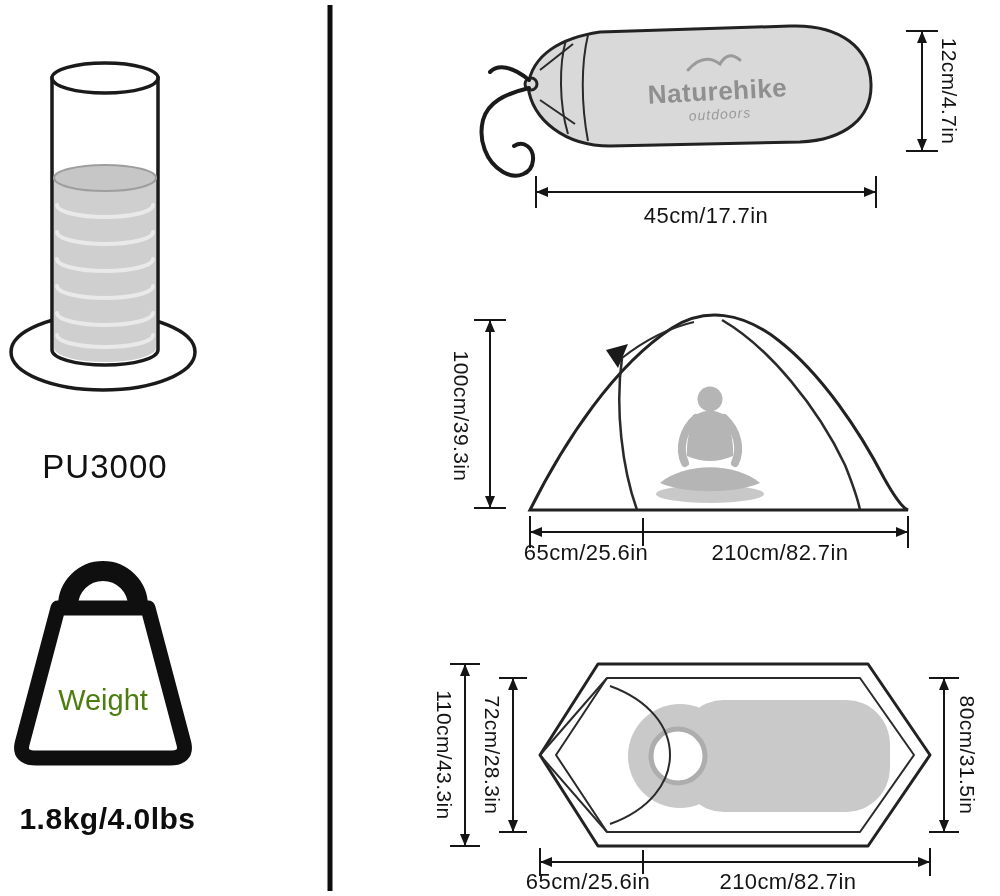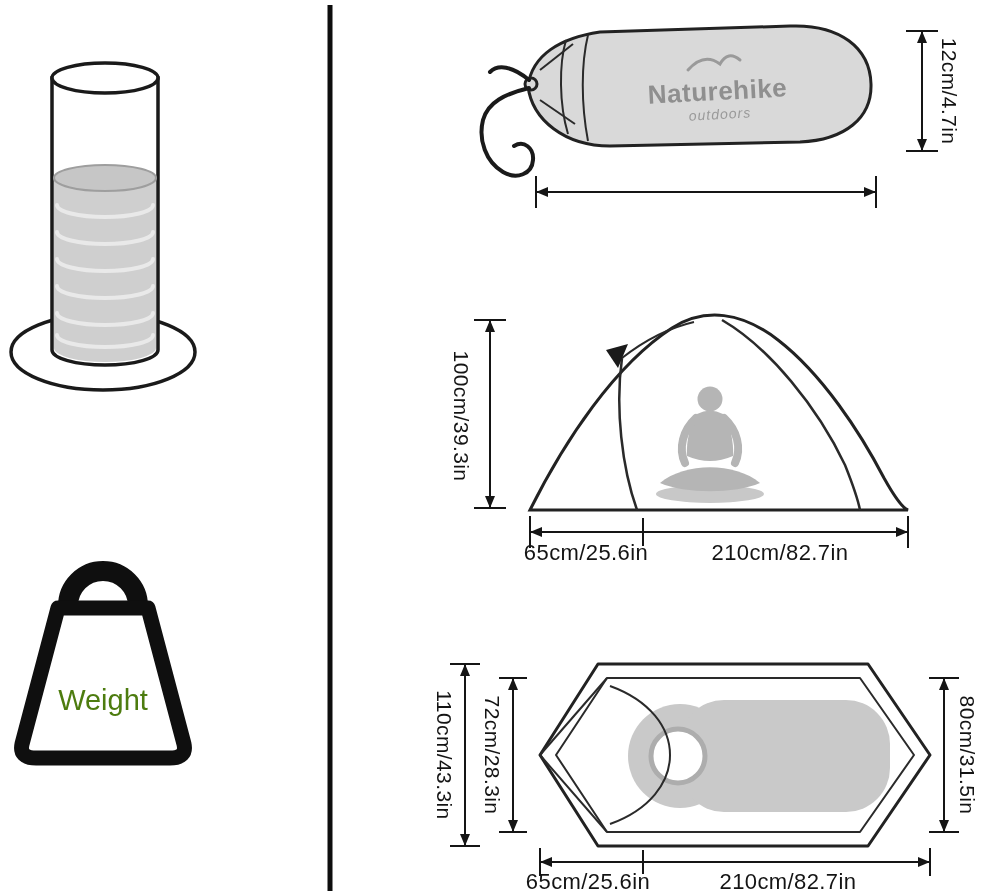--- a/index.html
+++ b/index.html
@@ -148,30 +148,33 @@
     <g stroke="#151515" stroke-width="2" fill="#151515">
       <line x1="540" y1="848" x2="540" y2="876"></line>
       <line x1="643" y1="850" x2="643" y2="874"></line>
       <line x1="930" y1="848" x2="930" y2="876"></line>
       <line x1="540" y1="862" x2="930" y2="862"></line>
       <polygon points="540,862 552,857 552,867" stroke="none"></polygon>
       <polygon points="930,862 918,857 918,867" stroke="none"></polygon>
     </g>
   </svg>
 
+  <div class="label pu-label" style="left:25px; top:448px; width:160px;">PU3000</div>
 
   <div class="label weight-word" style="left:28px; top:684px; width:150px;">Weight</div>
 
+  <div class="label weight-value" style="left:0px; top:802px; width:215px;">1.8kg/4.0lbs</div>
 
   <div class="label brand" style="left:630px; top:76px; width:175px;">Naturehike</div>
 
   <div class="label brand-sub" style="left:655px; top:106px; width:130px;">outdoors</div>
 
   <div class="label dim vert" style="left:884px; top:79px; width:130px; height:24px;">12cm/4.7in</div>
 
+  <div class="label dim-lg" style="left:606px; top:203px; width:200px;">45cm/17.7in</div>
 
   <div class="label dim vert" style="left:381px; top:404px; width:160px; height:24px;">100cm/39.3in</div>
 
   <div class="label dim-lg" style="left:511px; top:540px; width:150px;">65cm/25.6in</div>
 
   <div class="label dim-lg" style="left:695px; top:540px; width:170px;">210cm/82.7in</div>
 
   <div class="label dim vert" style="left:364px; top:743px; width:160px; height:24px;">110cm/43.3in</div>
 
   <div class="label dim vert" style="left:417px; top:743px; width:150px; height:24px;">72cm/28.3in</div>

